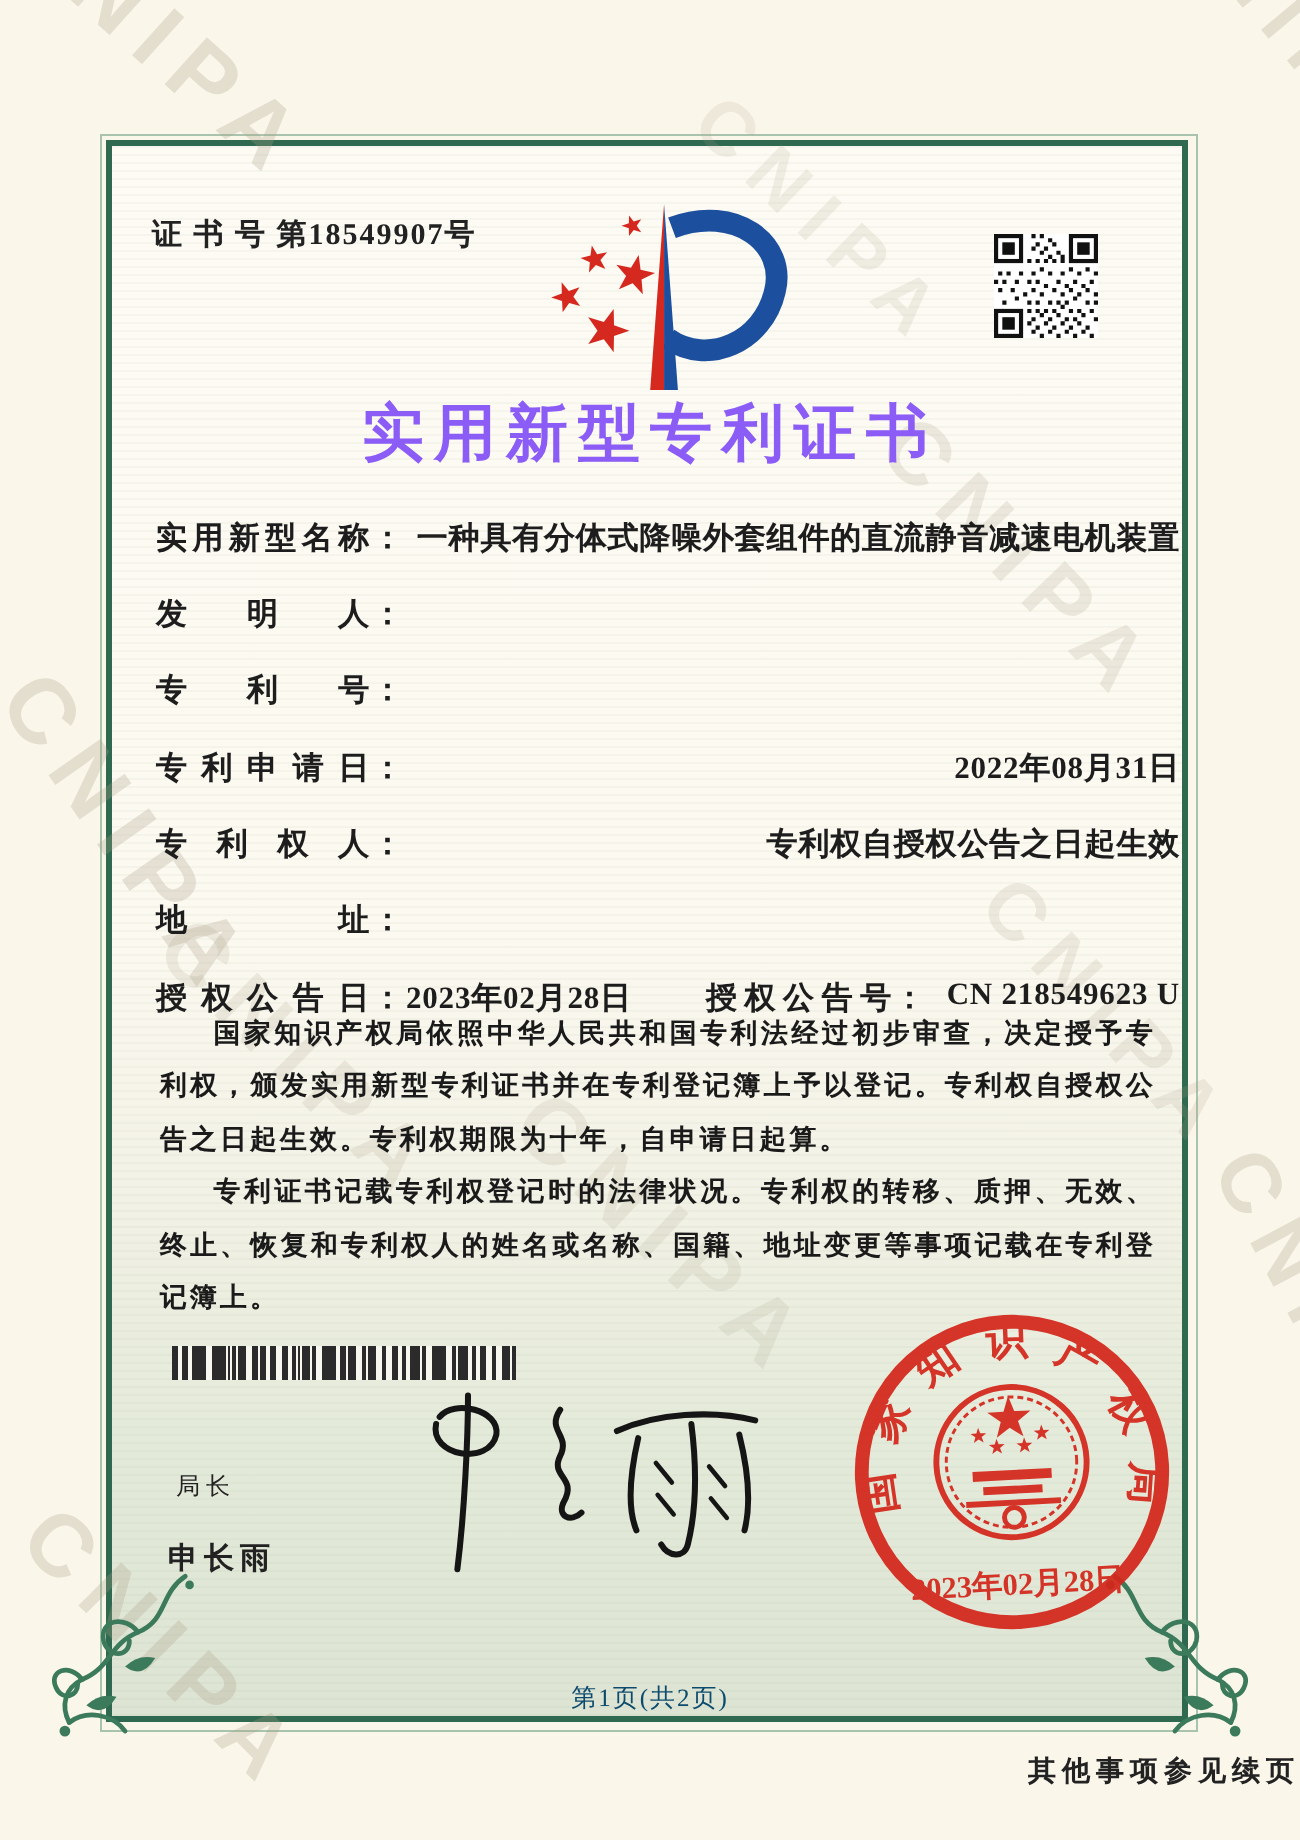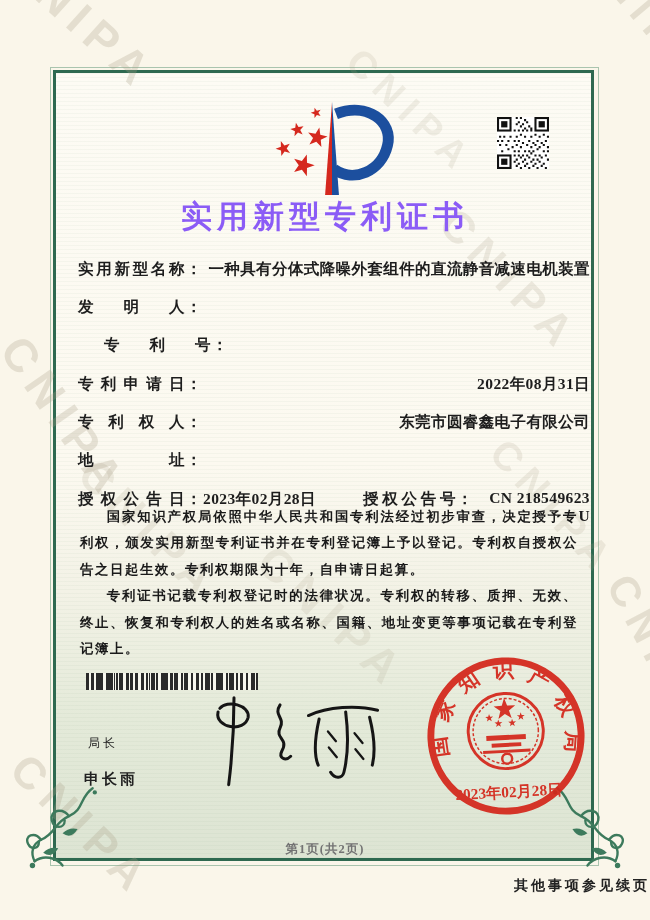--- a/index.html
+++ b/index.html
@@ -32,41 +32,41 @@
   .qr{position:absolute; left:497px; top:117px; width:52px; height:52px; z-index:4; background:#fff;}
   .title{position:absolute; left:0; top:196px; width:100%; text-align:center;
     font-size:31px; font-weight:700; letter-spacing:5px; color:#8b5cf6; z-index:4;}
   
   .frow{position:absolute; left:78px; width:512px; display:flex; align-items:flex-start;
     font-size:15.5px; font-weight:600; color:#1d1d1d; letter-spacing:.4px; z-index:4;}
   .flabel{flex:0 0 107px; text-align:justify; text-align-last:justify;}
   .fcolon{flex:0 0 18px; text-align:center;}
   .fvalue{flex:1;text-align:right;}
   .fvalue-fixed{flex:0 0 150px;}
-  .flabel2{flex:0 0 93px; text-align:justify; text-align-last:justify; margin-left:10px;}
+  .flabel2{flex:0 0 93px; text-align:justify; text-align-last:justify; }
   
   .paras{position:absolute; left:80px; top:504px; width:498px; z-index:4;}
   .paras p{margin:0; text-indent:2em; font-size:13.4px; line-height:26.4px;
     font-weight:600; letter-spacing:1.6px; color:#1a1a1a; text-align:justify;}
   
   .barcode{position:absolute; left:86px; top:673px; width:172px; height:17px; z-index:4;
     background-color:rgba(250,249,242,.85);
     background-image:
       repeating-linear-gradient(90deg,#2b2b2b 0 2px,transparent 2px 5px),
       repeating-linear-gradient(90deg,#2b2b2b 0 1px,transparent 1px 7px),
       repeating-linear-gradient(90deg,#2b2b2b 0 3px,transparent 3px 11px);}
   .sig-title{position:absolute; left:88px; top:735px; font-family:"Liberation Sans","DejaVu Sans",sans-serif;
     font-size:12px; font-weight:400; letter-spacing:3px; z-index:4;}
   .sig-name{position:absolute; left:84px; top:770px; font-family:"Liberation Sans","DejaVu Sans",sans-serif;
     font-size:15px; font-weight:700; letter-spacing:3px; z-index:4;text-align:center;}
   .signature{position:absolute; left:195px; top:688px; width:195px; height:110px; z-index:4;}
   .seal{position:absolute; left:422px; top:650px; width:168px; height:172px; z-index:5;
     opacity:.93; transform:rotate(-3deg);}
   .page-num{position:absolute; left:0; top:841px; width:100%; text-align:center;
-    font-size:12.5px; font-weight:700; color:#737373; letter-spacing:1px; z-index:4;}
+    font-size:12.5px; font-weight:400; color:#0c4a6e; letter-spacing:1px; z-index:4;}
   .note{position:absolute; left:0; top:877px; width:100%; text-align:right;
     font-size:14px; font-weight:600; color:#222; letter-spacing:3px; z-index:4;}
 </style>
 </head>
 <body>
 
 <div class="page">
 
   <div class="frame-light"></div>
   <div class="frame-dark"></div>
@@ -104,20 +104,21 @@
       <path d="M8,70 C16,64 28,66 34,74"></path>
     </g>
     <g fill="#3c7a5c">
       <path d="M30,58 q-8,-2 -14,4 q8,6 14,-4z"></path>
       <path d="M48,40 q-8,-2 -14,4 q8,6 14,-4z"></path>
       <circle cx="6" cy="74" r="2.5"></circle>
         <circle cx="64" cy="6" r="2"></circle>
     </g>
   </svg>
 
+  <div class="cert-no">证 书 号 第18549907号</div>
 
   <svg class="logo" viewBox="0 0 130 100">
     <defs>
       <path id="st" d="M0,-10 L2.35,-3.24 L9.51,-3.09 L3.8,1.24 L5.88,8.09 L0,4 L-5.88,8.09 L-3.8,1.24 L-9.51,-3.09 L-2.35,-3.24 Z"></path>
     </defs>
     <path d="M66,14 C98,2 124,22 118,46 C112,72 84,84 64,70" fill="none" stroke="#1c4f9e" stroke-width="11"></path>
     <polygon points="62,2 55,96 62,96" fill="#d5281e"></polygon>
     <polygon points="62,2 62,96 69,96" fill="#1c4f9e"></polygon>
     <g fill="#d5281e">
       <use href="#st" transform="translate(46,13) scale(0.55) rotate(-18)"></use>
@@ -152,33 +153,33 @@
 
   <div class="frow" style="top:259px;">
     <span class="flabel">实用新型名称</span>
     <span class="fcolon">：</span>
     <span class="fvalue">一种具有分体式降噪外套组件的直流静音减速电机装置</span>
   </div>
   <div class="frow" style="top:297px;">
     <span class="flabel">发明人</span>
     <span class="fcolon">：</span>
   </div>
-  <div class="frow" style="top:335px;margin-left:26px;">
+  <div class="frow" style="top:335px;">
     <span class="flabel">专利号</span>
     <span class="fcolon">：</span>
   </div>
   <div class="frow" style="top:374px;">
     <span class="flabel">专利申请日</span>
     <span class="fcolon">：</span>
     <span class="fvalue">2022年08月31日</span>
   </div>
   <div class="frow" style="top:412px;">
     <span class="flabel">专利权人</span>
     <span class="fcolon">：</span>
-    <span class="fvalue">东莞市圆睿鑫电子有限公司</span>
+    <span class="fvalue">专利权自授权公告之日起生效</span>
   </div>
   <div class="frow" style="top:450px;">
     <span class="flabel">地址</span>
     <span class="fcolon">：</span>
   </div>
   <div class="frow" style="top:489px;">
     <span class="flabel">授权公告日</span>
     <span class="fcolon">：</span>
     <span class="fvalue-fixed">2023年02月28日</span>
     <span class="flabel2">授权公告号</span>

